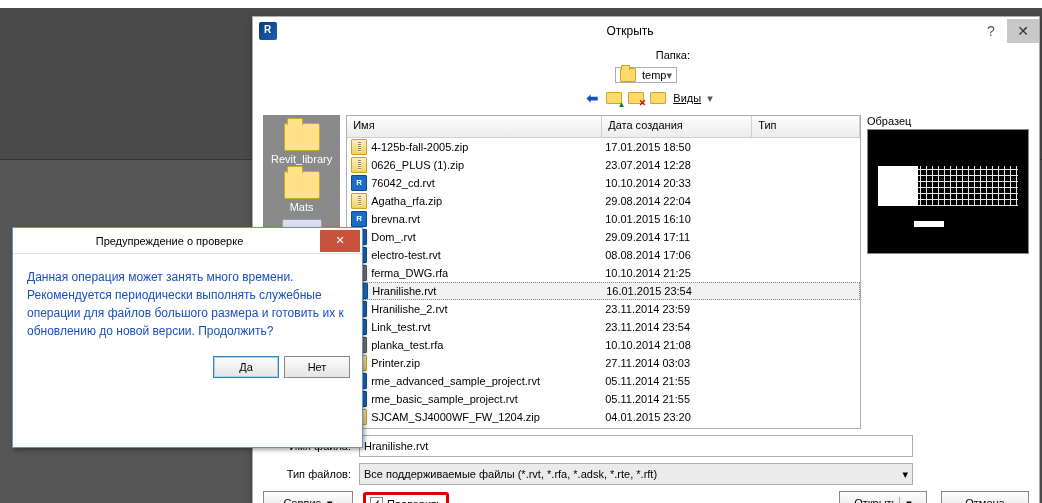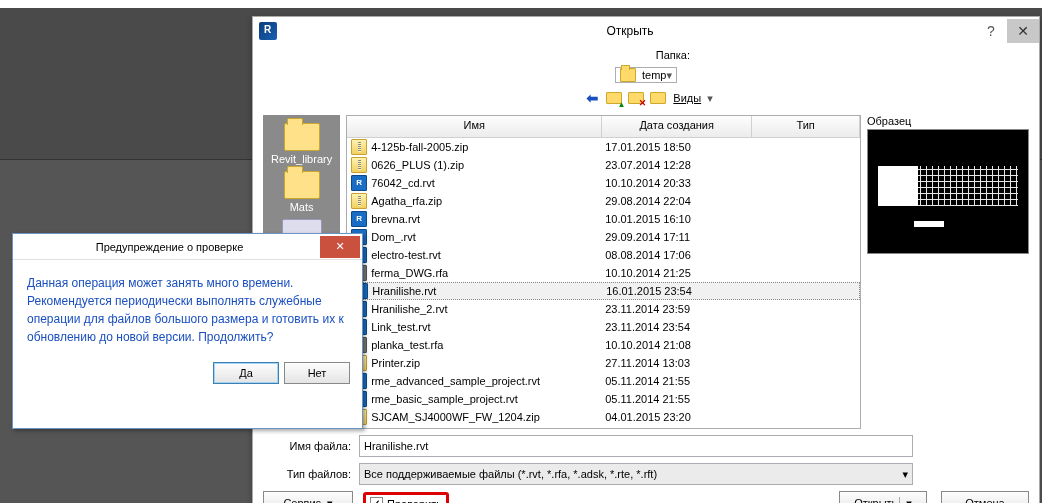--- a/index.html
+++ b/index.html
@@ -38,21 +38,21 @@
 
   .columns { display:flex; gap:6px; margin-top:8px;}
   .places-panel{width:84px;height:314px;background:#8a8a8a;overflow:hidden;display:flex;flex-direction:column;align-items:center;gap:2px;padding-top:4px;}
   .place{width:80px;text-align:center;color:#fff;}
   .place .big-folder{width:36px;height:28px;background:#ffe18a;border:1px solid #cca82a;margin:4px auto 2px;border-radius:2px;position:relative;}
   .place .big-folder::before{content:"";position:absolute;top:-6px;left:2px;width:14px;height:6px;background:#ffe18a;border:1px solid #cca82a;border-bottom:none;border-radius:2px 2px 0 0;}
   .place-partial{width:40px;height:22px;background:#dde;border:1px solid #99b;margin:4px auto 0;border-radius:2px;}
 
   .file-area{width:560px;height:314px;border:1px solid #abadb3;background:#fff;overflow:hidden;}
   .file-header{display:flex;background:linear-gradient(#fdfdfd,#ececec);border-bottom:1px solid #d0d0d0;height:22px;}
-  .fh-col{padding:3px 6px;border-right:1px solid #d0d0d0;color:#000;text-align:center;}
+  .fh-col{padding:3px 6px;border-right:1px solid #d0d0d0;color:#000;}
   .fh-name{width:255px;} .fh-date{width:150px;} .fh-type{flex:1;}
   .file-list{overflow-y:auto;height:318px;}
   .file-row{display:flex;height:18px;align-items:center;padding:0 4px;}
   .file-row.selected{background:#f1f1f1;border:1px dotted #888;height:18px;}
   .fr-icon{width:16px;height:16px;margin-right:4px;flex-shrink:0;}
   .ico-zip{background:linear-gradient(#fff3b0,#f0d060);border:1px solid #caa030;border-radius:1px;position:relative;}
   .ico-zip::after{content:"";position:absolute;left:6px;top:2px;width:3px;height:10px;background:repeating-linear-gradient(#888,#888 1px,#fff3b0 1px,#fff3b0 2px);}
   .ico-rvt{background:#1a6dc4;border:1px solid #0d4a8a;border-radius:1px;position:relative;}
   .ico-rvt::after{content:"R";color:#fff;font-size:8px;position:absolute;left:4px;top:2px;font-weight:bold;}
   .ico-rfa{background:#7a7a7a;border:1px solid #555;border-radius:1px;position:relative;}
@@ -86,21 +86,21 @@
   .chk-box.checked::after{content:"✓";font-size:10px;color:#000;font-weight:bold;}
   .red-highlight{border:3px solid #d00;border-radius:3px;padding:2px 4px;display:inline-flex;align-items:center;}
   .collab-title{color:#000;margin-bottom:2px;}
   .collab-opts{display:flex;gap:20px;align-items:flex-start;}
   .collab-opt{display:flex;align-items:flex-start;color:#888;}
   .collab-opt .chk-box{background:#eee;}
   .action-btns{margin-left:auto;display:flex;gap:14px;align-items:flex-end;}
   .btn-w{width:88px;justify-content:center;}
 
   
-  .dlg-warn{position:absolute;left:12px;top:227px;width:351px;height:196px;background:#fff;border:1px solid #6b94c6;box-shadow:2px 2px 4px rgba(0,0,0,.35);margin-top:6px;}
+  .dlg-warn{position:absolute;left:12px;top:227px;width:351px;height:221px;background:#fff;border:1px solid #6b94c6;box-shadow:2px 2px 4px rgba(0,0,0,.35);}
   .dlg-warn .wbar{height:26px;background:#fff;display:flex;align-items:center;padding-left:8px;border-bottom:1px solid #e0e0e0;}
   .dlg-warn .wtitle{flex:1;text-align:center;color:#000;}
   .dlg-warn .wclose{width:40px;height:22px;background:#c9513e;color:#fff;display:flex;align-items:center;justify-content:center;font-size:12px;margin:2px;cursor:pointer;}
   .dlg-warn .wbody{padding:14px 14px 8px 14px;color:#1a4fc0;font-size:12px;line-height:1.5;}
   .dlg-warn .wbtns{display:flex;justify-content:flex-end;gap:5px;padding:8px 12px 10px;}
   .dlg-warn .wbtn{width:66px;height:22px;border:1px solid #888;background:linear-gradient(#fdfdfd,#e4e4e4);cursor:pointer;}
   .dlg-warn .wbtn.default{border:1px solid #3c7fb1;box-shadow:0 0 0 1px #a3d3f5 inset;}
 
 </style>
 </head>
@@ -223,21 +223,21 @@
               <div class="fr-date">23.11.2014 23:54</div>
             </div>
             <div class="file-row">
               <div class="fr-icon ico-rfa"></div>
               <div class="fr-name">planka_test.rfa</div>
               <div class="fr-date">10.10.2014 21:08</div>
             </div>
             <div class="file-row">
               <div class="fr-icon ico-zip"></div>
               <div class="fr-name">Printer.zip</div>
-              <div class="fr-date">27.11.2014 13:03</div>
+              <div class="fr-date">27.11.2014 03:03</div>
             </div>
             <div class="file-row">
               <div class="fr-icon ico-rvt"></div>
               <div class="fr-name">rme_advanced_sample_project.rvt</div>
               <div class="fr-date">05.11.2014 21:55</div>
             </div>
             <div class="file-row">
               <div class="fr-icon ico-rvt"></div>
               <div class="fr-name">rme_basic_sample_project.rvt</div>
               <div class="fr-date">05.11.2014 21:55</div>

